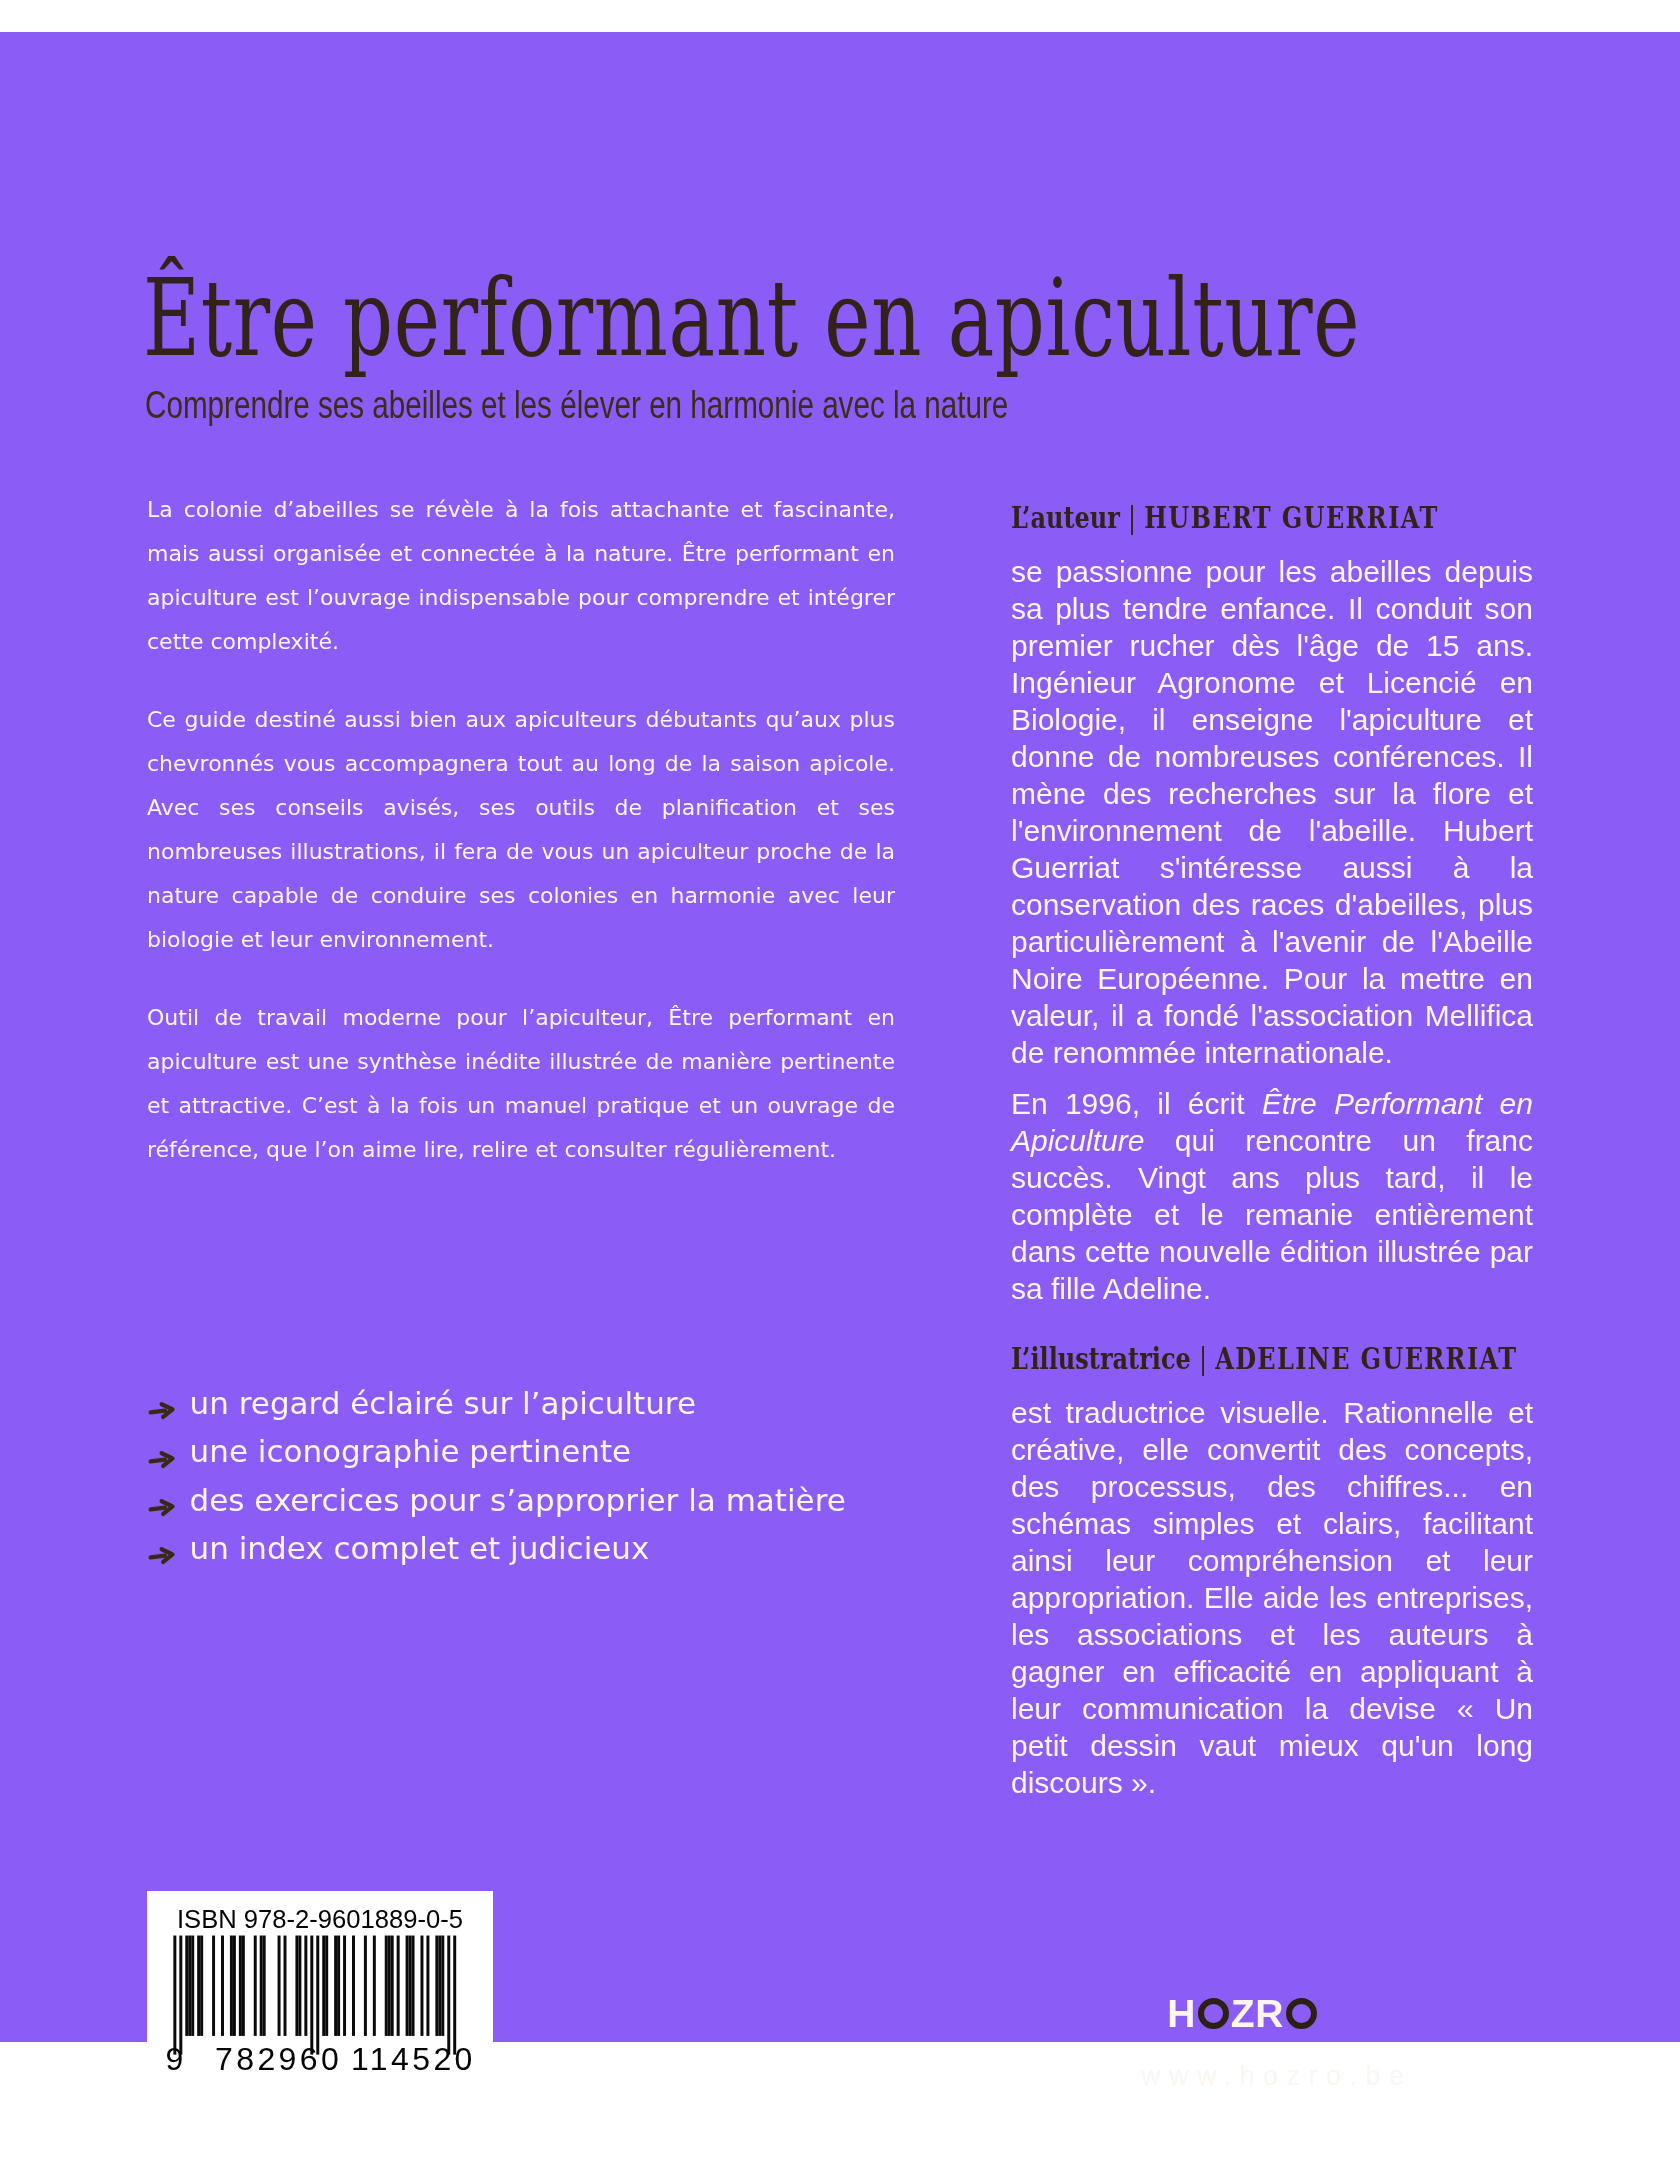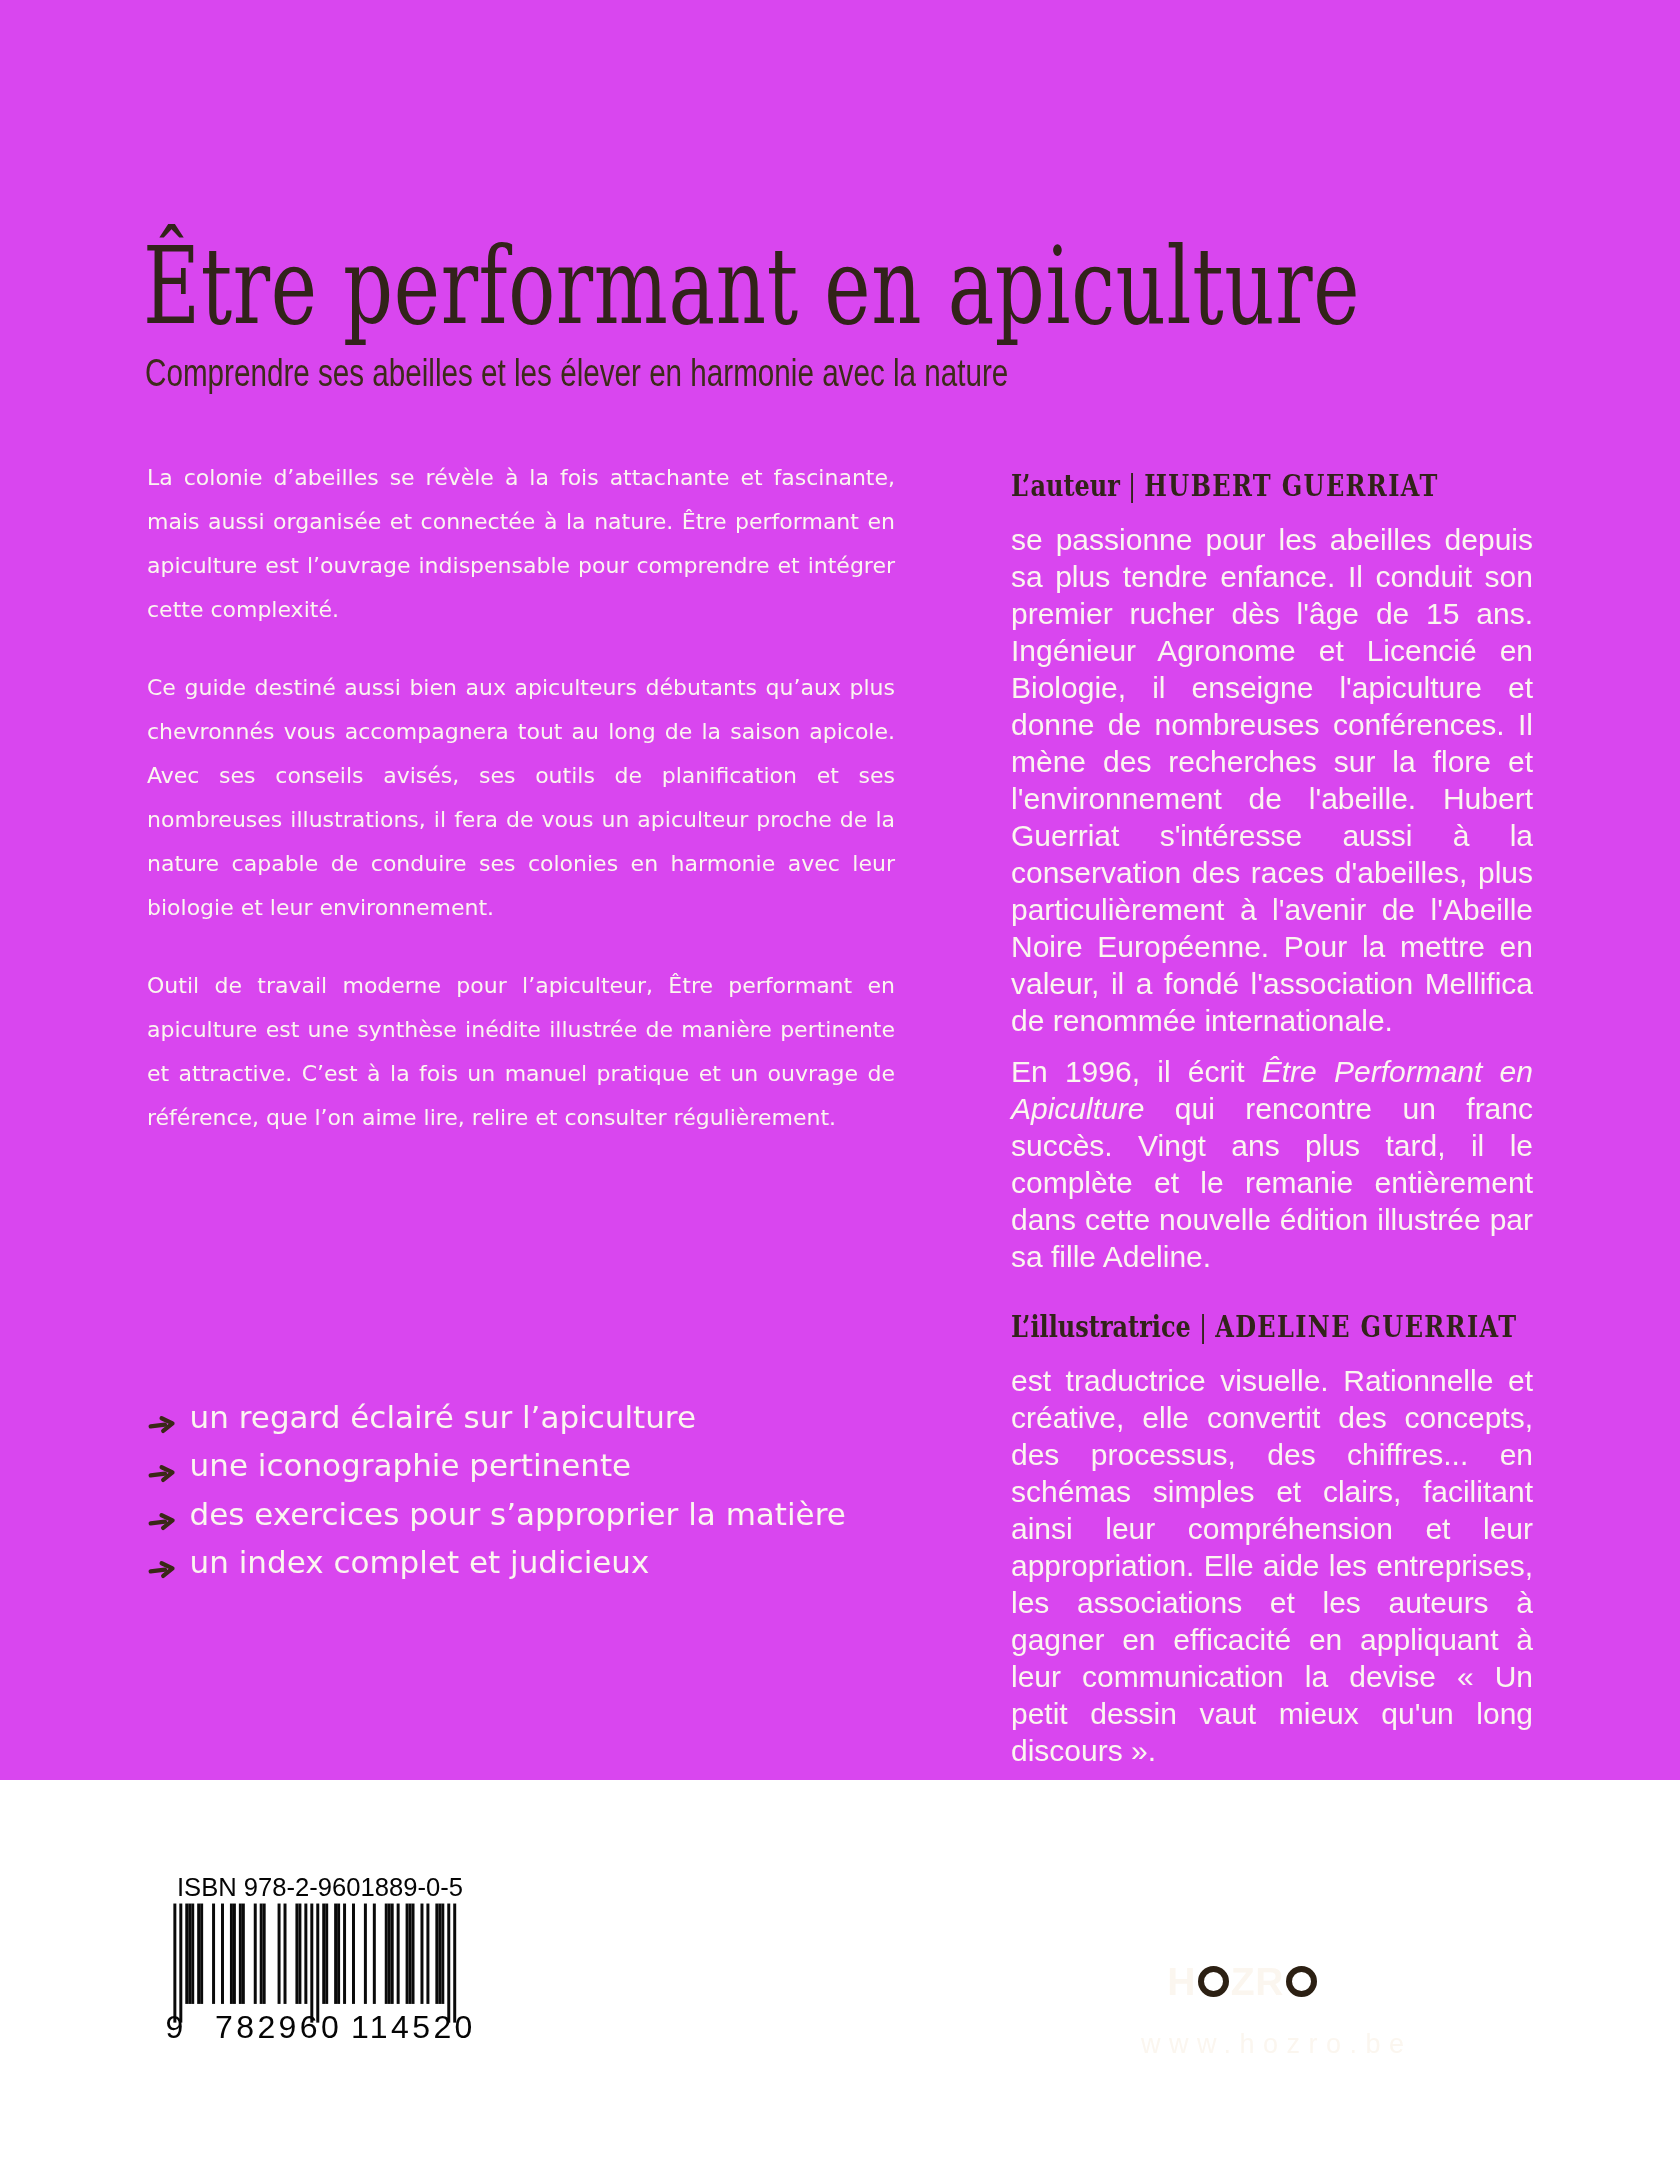--- a/index.html
+++ b/index.html
@@ -1,22 +1,23 @@
 <!DOCTYPE html>
 <html lang="fr" style="font-size:13.6px"><head>
 <meta charset="utf-8">
 <style>
   html, body { margin: 0; padding: 0; }
   body { width: 1681px; height: 2181px; overflow: hidden; }
   .page {
     position: relative;
     width: 1681px;
-    height: 1780px;
-    background: #d946ef;
+    height: 2010px;
+    background: #8b5cf6;
     font-family: "DejaVu Sans", sans-serif;
+    margin-top: 32px;
   }
 
   
   .title {
     position: absolute;
     left: 143px;
     top: 223px;
     font-family: "DejaVu Serif", serif;
     font-size: 107px;
     line-height: 1.18;
@@ -47,21 +48,21 @@
     color: #fbf6ef;
     font-size: 22px;
     line-height: 44px;
     text-align: justify;
   }
   .left-col p { margin: 0 0 34px 0; }
 
   .features {
     position: absolute;
     left: 147px;
-    top: 1401px;
+    top: 1355px;
     width: 809px;
     color: #fbf6ef;
     font-size: 31px;
   }
   .feature {
     display: flex;
     align-items: center;
     gap: 13.6px;
     margin-bottom: 15.3px;
     line-height: 33px;

